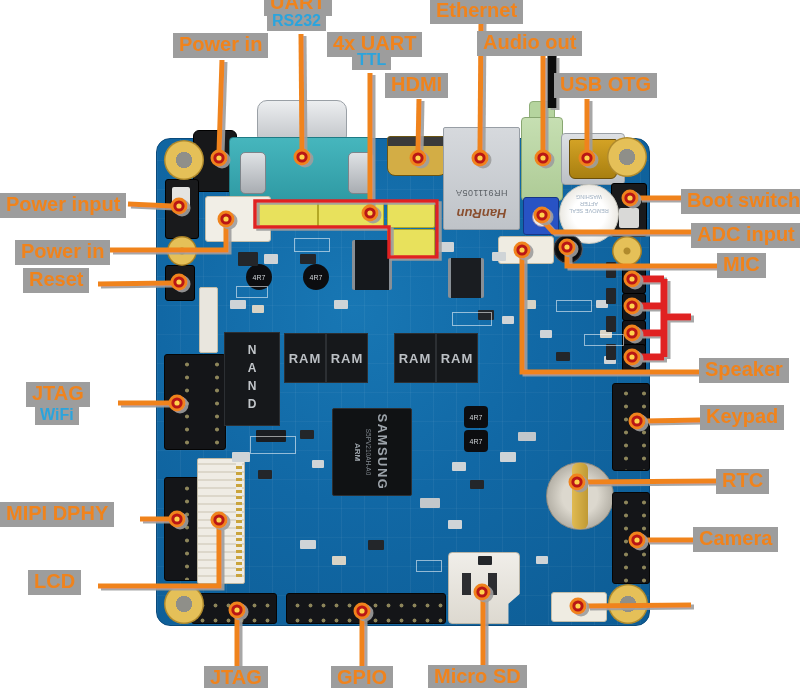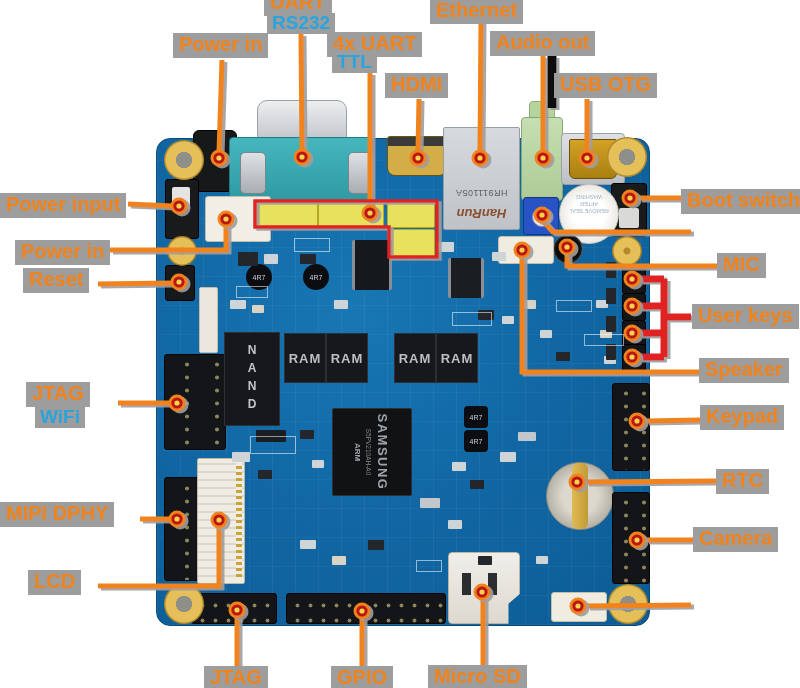--- a/index.html
+++ b/index.html
@@ -1,21 +1,21 @@
 <!DOCTYPE html>
 <html style="--orange: #f0831c; --graybg: #9d9d9d; --blue: #2ba4dd;"><head>
 <meta charset="utf-8">
 <style>
   html,body{margin:0;padding:0;background:#ffffff;}
   #stage{position:relative;width:800px;height:688px;overflow:hidden;background:#fff;
          font-family:"Liberation Sans",sans-serif;}
   
   .lbl{position:absolute;white-space:nowrap;font-weight:bold;font-size:20px;line-height:1.05;
        color:var(--orange,#f0831c);background:var(--graybg,#9d9d9d);padding:1px 6px 3px;z-index:30;}
-  .sub{position:absolute;white-space:nowrap;font-weight:bold;font-size:19px;line-height:1.0;
+  .sub{position:absolute;white-space:nowrap;font-weight:bold;font-size:16px;line-height:1.0;
        color:var(--blue,#2ba4dd);background:var(--graybg,#9d9d9d);padding:0 5px 2px;z-index:30;}
   
   .board{position:absolute;left:156px;top:138px;width:492px;height:486px;border-radius:14px;
          background:radial-gradient(circle at 40% 35%, #1877b4 0%, #1168a5 45%, #0d5c94 100%);
          border:1px solid #0a4a7c;z-index:1;}
   .board::before{content:"";position:absolute;inset:0;border-radius:14px;
          background:repeating-linear-gradient(90deg,rgba(255,255,255,.05) 0 1px,transparent 1px 23px),
                     repeating-linear-gradient(0deg,rgba(255,255,255,.04) 0 1px,transparent 1px 29px);}
   .part{position:absolute;z-index:3;}
   .hole{position:absolute;width:40px;height:40px;border-radius:50%;z-index:4;
@@ -314,37 +314,37 @@
         <circle cx="632" cy="357" r="8.5" fill="#f0831c"></circle>
         <circle cx="632" cy="357" r="5.6" fill="#b91414"></circle>
         <circle cx="632" cy="357" r="2.6" fill="#ffd24d"></circle>
       </g>
   </svg>
 
   <span class="lbl" style="left:173px;top:33px">Power in</span>
   <span class="lbl" style="left:264px;top:-9px">UART</span>
   <span class="sub" style="left:267px;top:13px">RS232</span>
   <span class="lbl" style="left:327px;top:32px">4x UART</span>
-  <span class="sub" style="left:332px;top:52px">TTL</span>
+  <span class="sub" style="left:352px;top:52px">TTL</span>
   <span class="lbl" style="left:385px;top:73px">HDMI</span>
   <span class="lbl" style="left:430px;top:-1px">Ethernet</span>
-  <span class="lbl" style="left:490px;top:31px">Audio out</span>
+  <span class="lbl" style="left:477px;top:31px">Audio out</span>
   <span class="lbl" style="left:554px;top:73px">USB OTG</span>
 
   <span class="lbl" style="left:0px;top:193px">Power input</span>
   <span class="lbl" style="left:15px;top:240px">Power in</span>
   <span class="lbl" style="left:23px;top:268px">Reset</span>
   <span class="lbl" style="left:26px;top:382px">JTAG</span>
   <span class="sub" style="left:35px;top:407px">WiFi</span>
   <span class="lbl" style="left:0px;top:502px">MIPI DPHY</span>
   <span class="lbl" style="left:28px;top:570px">LCD</span>
 
   <span class="lbl" style="left:681px;top:189px">Boot switch</span>
+  <span class="lbl" style="left:691px;top:223px">ADC input</span>
   <span class="lbl" style="left:717px;top:253px">MIC</span>
-  <span class="lbl" style="left:692px;top:304px">User keys</span>
   <span class="lbl" style="left:699px;top:358px">Speaker</span>
   <span class="lbl" style="left:700px;top:405px">Keypad</span>
   <span class="lbl" style="left:716px;top:469px">RTC</span>
   <span class="lbl" style="left:693px;top:527px">Camera</span>
 
   <span class="lbl" style="left:204px;top:666px">JTAG</span>
   <span class="lbl" style="left:331px;top:666px">GPIO</span>
   <span class="lbl" style="left:428px;top:665px">Micro SD</span>
 </div>
 

